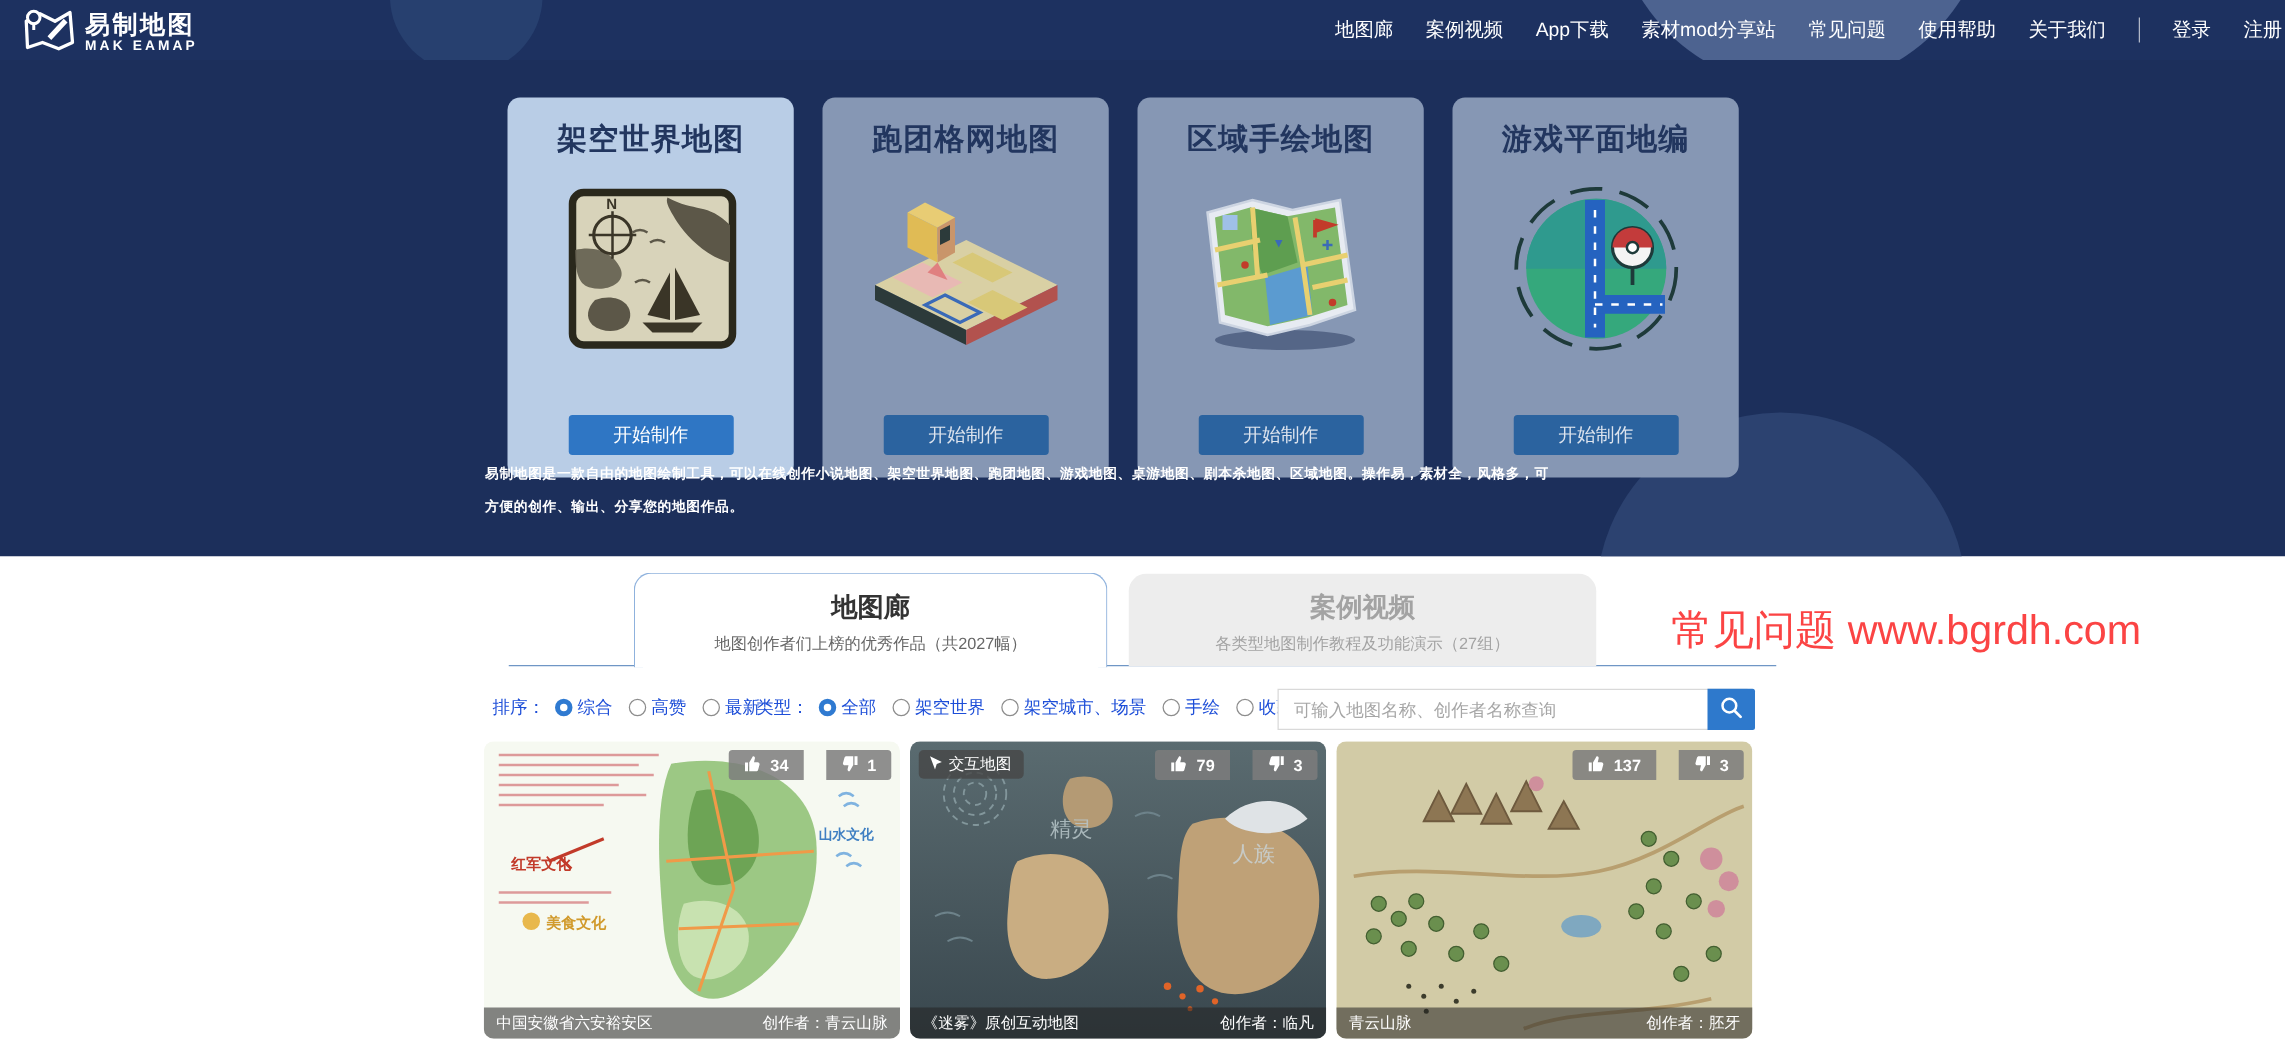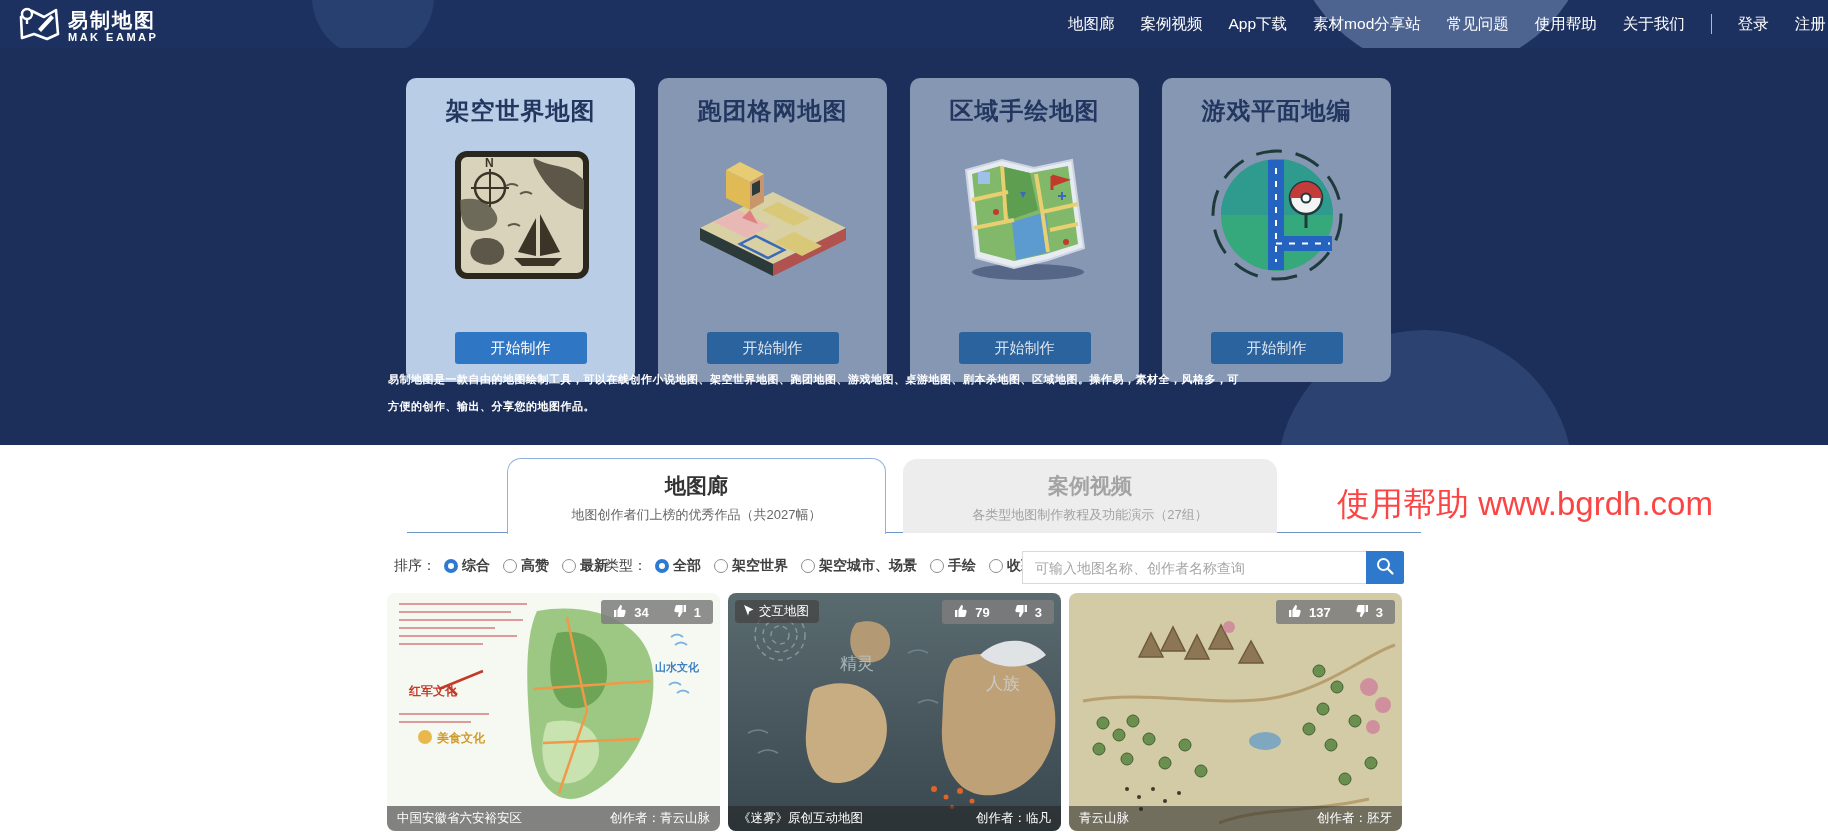--- a/index.html
+++ b/index.html
@@ -34,36 +34,36 @@
   .tabs-line { position:absolute; left:407px; top:532px; width:1014px; height:1px; background:#6f96c5; z-index:1; }
   .tab { position:absolute; text-align:center; cursor:pointer; }
   .tab-gallery { left:507px; top:458px; width:379px; height:76px; background:#fff; border:1px solid #8fb2dd; border-bottom:none; border-radius:14px 14px 0 0; z-index:3; }
   .tab-videos { left:903px; top:459px; width:374px; height:74px; background:#ededed; border-radius:14px 14px 0 0; z-index:2; }
   .tab-title { margin-top:13px; font-size:21px; font-weight:bold; color:#333; }
   .tab-sub { margin-top:6px; font-size:13px; color:#666; }
   .tab-videos .tab-title, .tab-videos .tab-sub { color:#a3a3a3; }
   .watermark { position:absolute; left:1337px; top:482px; font-size:33px; color:#fb4444; z-index:4; white-space:nowrap; }
 
   
-  .filter-group { position:absolute; top:557px; display:flex; align-items:center; font-size:14px; color:#404040; white-space:nowrap;text-align:right; }
+  .filter-group { position:absolute; top:557px; display:flex; align-items:center; font-size:14px; color:#1d4ed8; white-space:nowrap;text-align:right; }
   .fg-sort { left:394px; }
   .fg-type { left:605px; }
   .filter-label { margin-right:8px; }
-  .radio-opt { display:flex; align-items:center; margin-right:13px; cursor:pointer;font-weight:bold; }
+  .radio-opt { display:flex; align-items:center; margin-right:13px; cursor:pointer; }
   .radio { width:14px; height:14px; border-radius:50%; border:1.5px solid #8d8d8d; background:#fff; margin-right:4px; flex:0 0 auto; }
   .radio.checked { border:4px solid #2f7ad1; }
   .search-box { position:absolute; left:1022px; top:551px; width:376px; height:33px; border:1px solid #d9d9d9; font-size:14px; color:#333; padding:0 12px; outline:none; font-family:Liberation Sans, sans-serif; }
   .search-box::placeholder { color:#a6a6a6; }
   .search-btn { position:absolute; left:1366px; top:551px; width:38px; height:33px; background:#2e79cc; border:none; border-radius:0 2px 2px 0; cursor:pointer; display:flex; align-items:center; justify-content:center; }
 
   
   .map-card { position:absolute; top:593px; width:333px; height:238px; border-radius:8px; overflow:hidden; cursor:pointer; }
   .mc1 { left:387px; } .mc2 { left:728px; } .mc3 { left:1069px; }
   .thumb { position:absolute; inset:0; width:100%; height:100%; }
-  .badges { position:absolute; top:7px; right:7px; display:flex; gap:0; z-index:2; }
+  .badges { position:absolute; top:7px; right:7px; display:flex; gap:18px; z-index:2; }
   .badge-seg { display:flex; align-items:center; gap:7px; background:rgba(125,125,125,.85); color:#fff; font-size:13px; font-weight:bold; height:24px; padding:0 12px; }
   .badge-seg.left { border-radius:3px 0 0 3px; }
   .badge-seg.right { border-radius:0 3px 3px 0; }
   .tag-badge { position:absolute; top:7px; left:7px; display:flex; align-items:center; gap:5px; background:rgba(70,70,70,.8); color:#fff; font-size:12.5px; height:23px; padding:0 10px 0 8px; border-radius:4px; z-index:2; }
   .caption { position:absolute; left:0; right:0; bottom:0; height:25px; background:rgba(35,35,35,.55); color:#fff; font-size:12.5px; display:flex; align-items:center; justify-content:space-between; padding:0 10px; z-index:2; }
 </style>
 </head>
 <body>
 
 <div class="header">
@@ -194,21 +194,21 @@
 <div class="tab tab-gallery">
   <div class="tab-title">地图廊</div>
   <div class="tab-sub">地图创作者们上榜的优秀作品（共2027幅）</div>
 </div>
 
 <div class="tab tab-videos">
   <div class="tab-title">案例视频</div>
   <div class="tab-sub">各类型地图制作教程及功能演示（27组）</div>
 </div>
 
-<div class="watermark">使用帮助 www.bgrdh.com</div>
+<div class="watermark">常见问题 www.bgrdh.com</div>
 
 <div class="filter-group fg-sort">
   <span class="filter-label">排序：</span>
   <span class="radio-opt">
     <span class="radio checked"></span>
     <span>综合</span>
   </span>
   <span class="radio-opt">
     <span class="radio"></span>
     <span>高赞</span>

